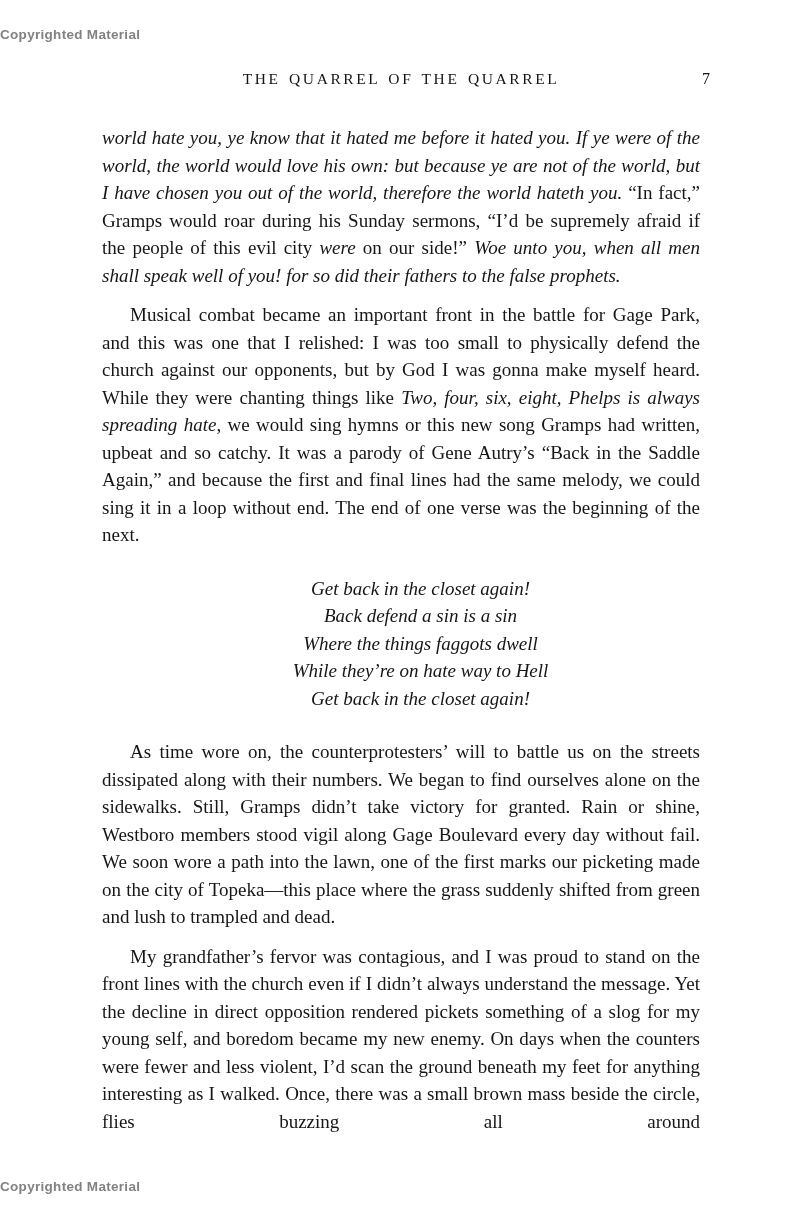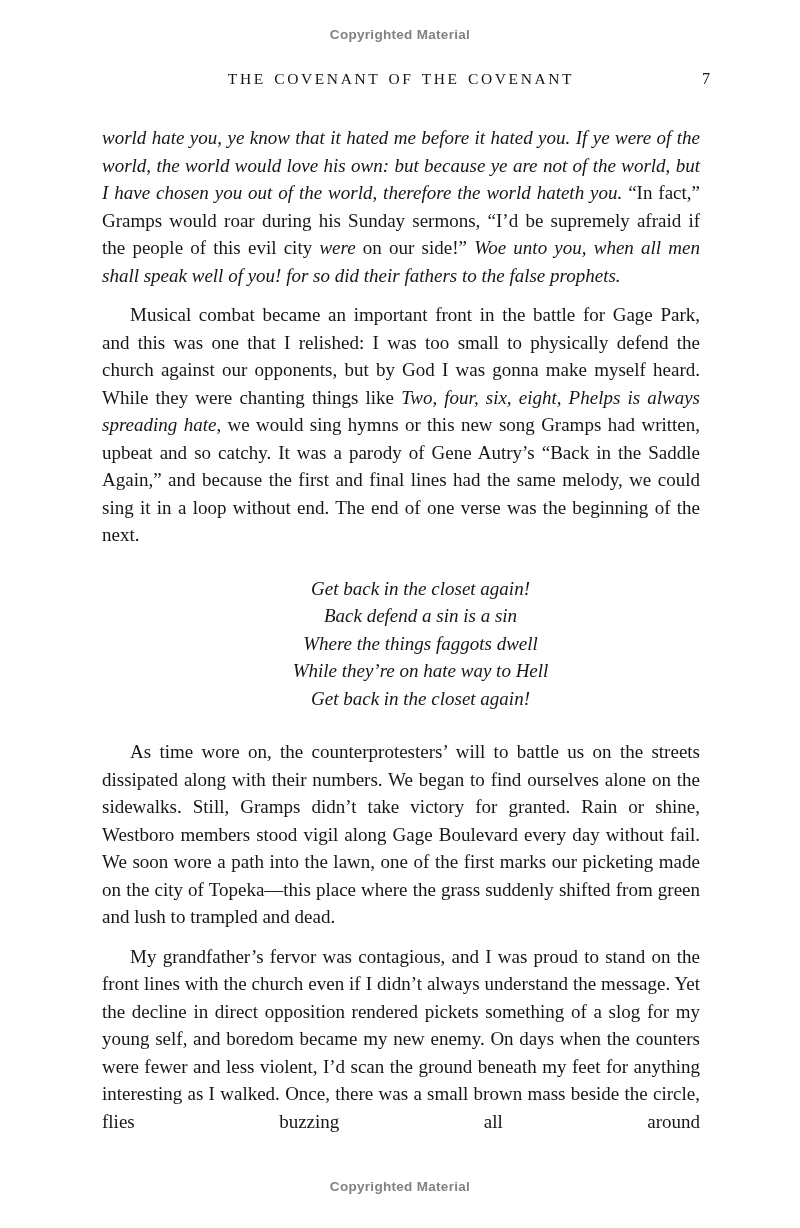--- a/index.html
+++ b/index.html
@@ -13,21 +13,21 @@
     height: 1228px;
     background: #ffffff;
     overflow: hidden;
     font-family: "Liberation Serif", serif;
     color: #181818;
   }
   .copyright {
     position: absolute;
     left: 0;
     right: 0;
-    text-align: center;
+    text-align: left;
     font-family: "Liberation Sans", sans-serif;
     font-weight: bold;
     font-size: 13.5px;
     letter-spacing: 0.3px;
     color: #828282;
   }
   .copyright.top { top: 27px; }
   .copyright.bottom { top: 1179px; }
 
   .running-head {
@@ -76,21 +76,21 @@
   .verse-line { line-height: 27.5px; }
 </style>
 </head>
 <body>
 
 <div class="page">
 
   <div class="copyright top">Copyrighted Material</div>
 
   <div class="running-head">
-    <span class="head-title">THE COVENANT OF THE COVENANT</span>
+    <span class="head-title">THE QUARREL OF THE QUARREL</span>
     <span class="page-num">7</span>
   </div>
 
   <div class="body-text">
 
     <p class="para"><i>world hate you, ye know that it hated me before it hated you. If ye were of the world, the world would love his own: but because ye are not of the world, but I have chosen you out of the world, therefore the world hateth you. </i><span>“In fact,” Gramps would roar during his Sunday sermons, “I’d be supremely afraid if the people of this evil city </span><i>were</i><span> on our side!” </span><i>Woe unto you, when all men shall speak well of you! for so did their fathers to the false prophets.</i></p>
 
     <p class="para indent"><span>Musical combat became an important front in the battle for Gage Park, and this was one that I relished: I was too small to physically defend the church against our opponents, but by God I was gonna make myself heard. While they were chanting things like </span><i>Two, four, six, eight, Phelps is always spreading hate</i><span>, we would sing hymns or this new song Gramps had written, upbeat and so catchy. It was a parody of Gene Autry’s “Back in the Saddle Again,” and because the first and final lines had the same melody, we could sing it in a loop without end. The end of one verse was the beginning of the next.</span></p>
 
     <div class="verse">

